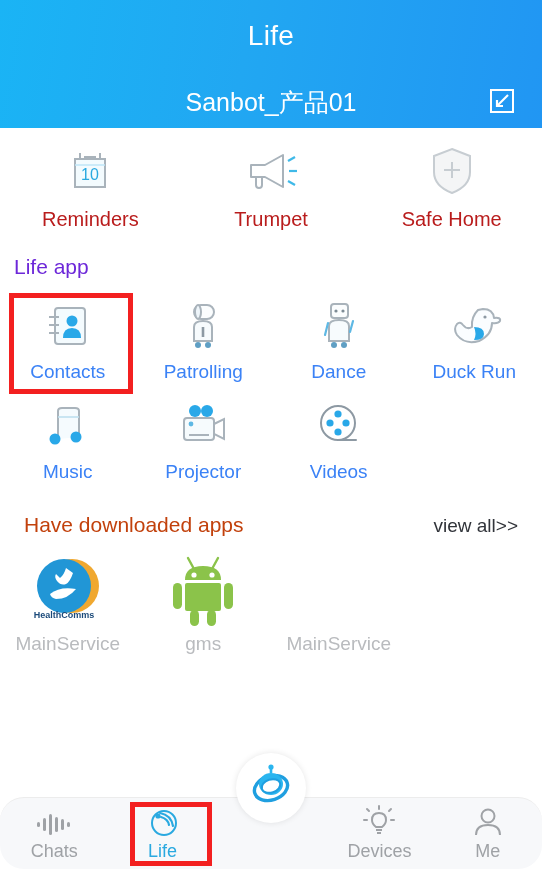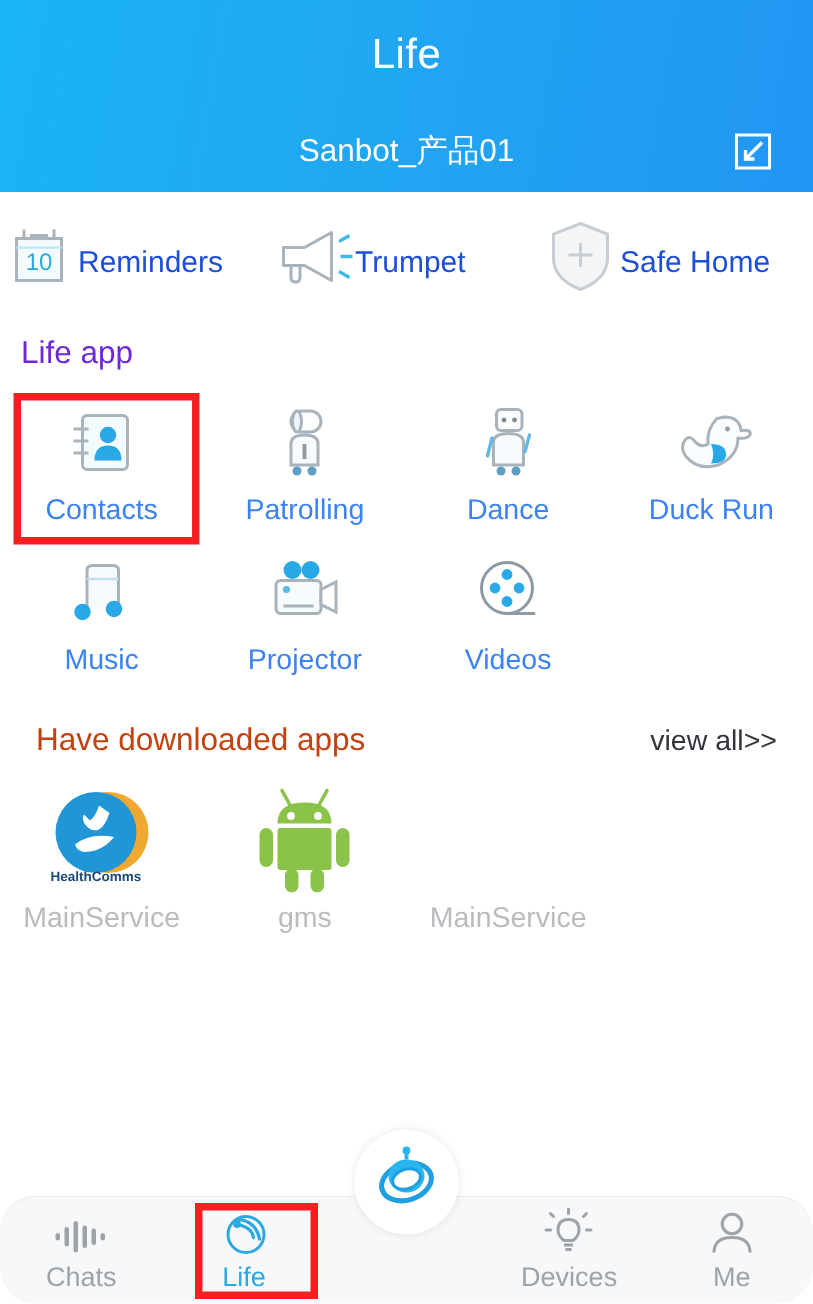--- a/index.html
+++ b/index.html
@@ -19,38 +19,38 @@
     overflow: hidden;
   }
   .header-title {
     position: absolute; top: 20px; left: 0; right: 0;
     text-align: center; color: #fff;
     font-size: 28px; font-weight: 400; letter-spacing: .3px;
   }
   .header-sub {
     position: absolute; top: 86px; left: 0; right: 0;
     text-align: center; color: #fff;
-    font-size: 21px; font-weight: 400;
+    font-size: 25px; font-weight: 400;
   }
   .header-expand {
     position: absolute; top: 88px; right: 27px;
     width: 26px; height: 26px; cursor: pointer;
   }
 
   
   .quick-row {
     display: flex; padding: 14px 0 6px 0;
   }
   .quick-cell {
-    flex: 1; display: flex; 
+    flex: 1; display: flex; flex-direction: column;
     align-items: center; cursor: pointer;
   }
   .quick-ico { height: 58px; display: flex; align-items: center; justify-content: center; }
   .quick-label {
-    margin-top: 8px; font-size: 20px; color: #1d4ed8; font-weight: 400;
+    margin-top: 8px; font-size: 20px; color: #b91c1c; font-weight: 400;
   }
 
   
   .sec-head {
     font-size: 21px; color: #6d28d9; padding: 18px 0 6px 14px;
   }
   .sec-head-row {
     display:flex; align-items:baseline; justify-content:space-between;
     padding: 24px 24px 4px 24px;
   }

